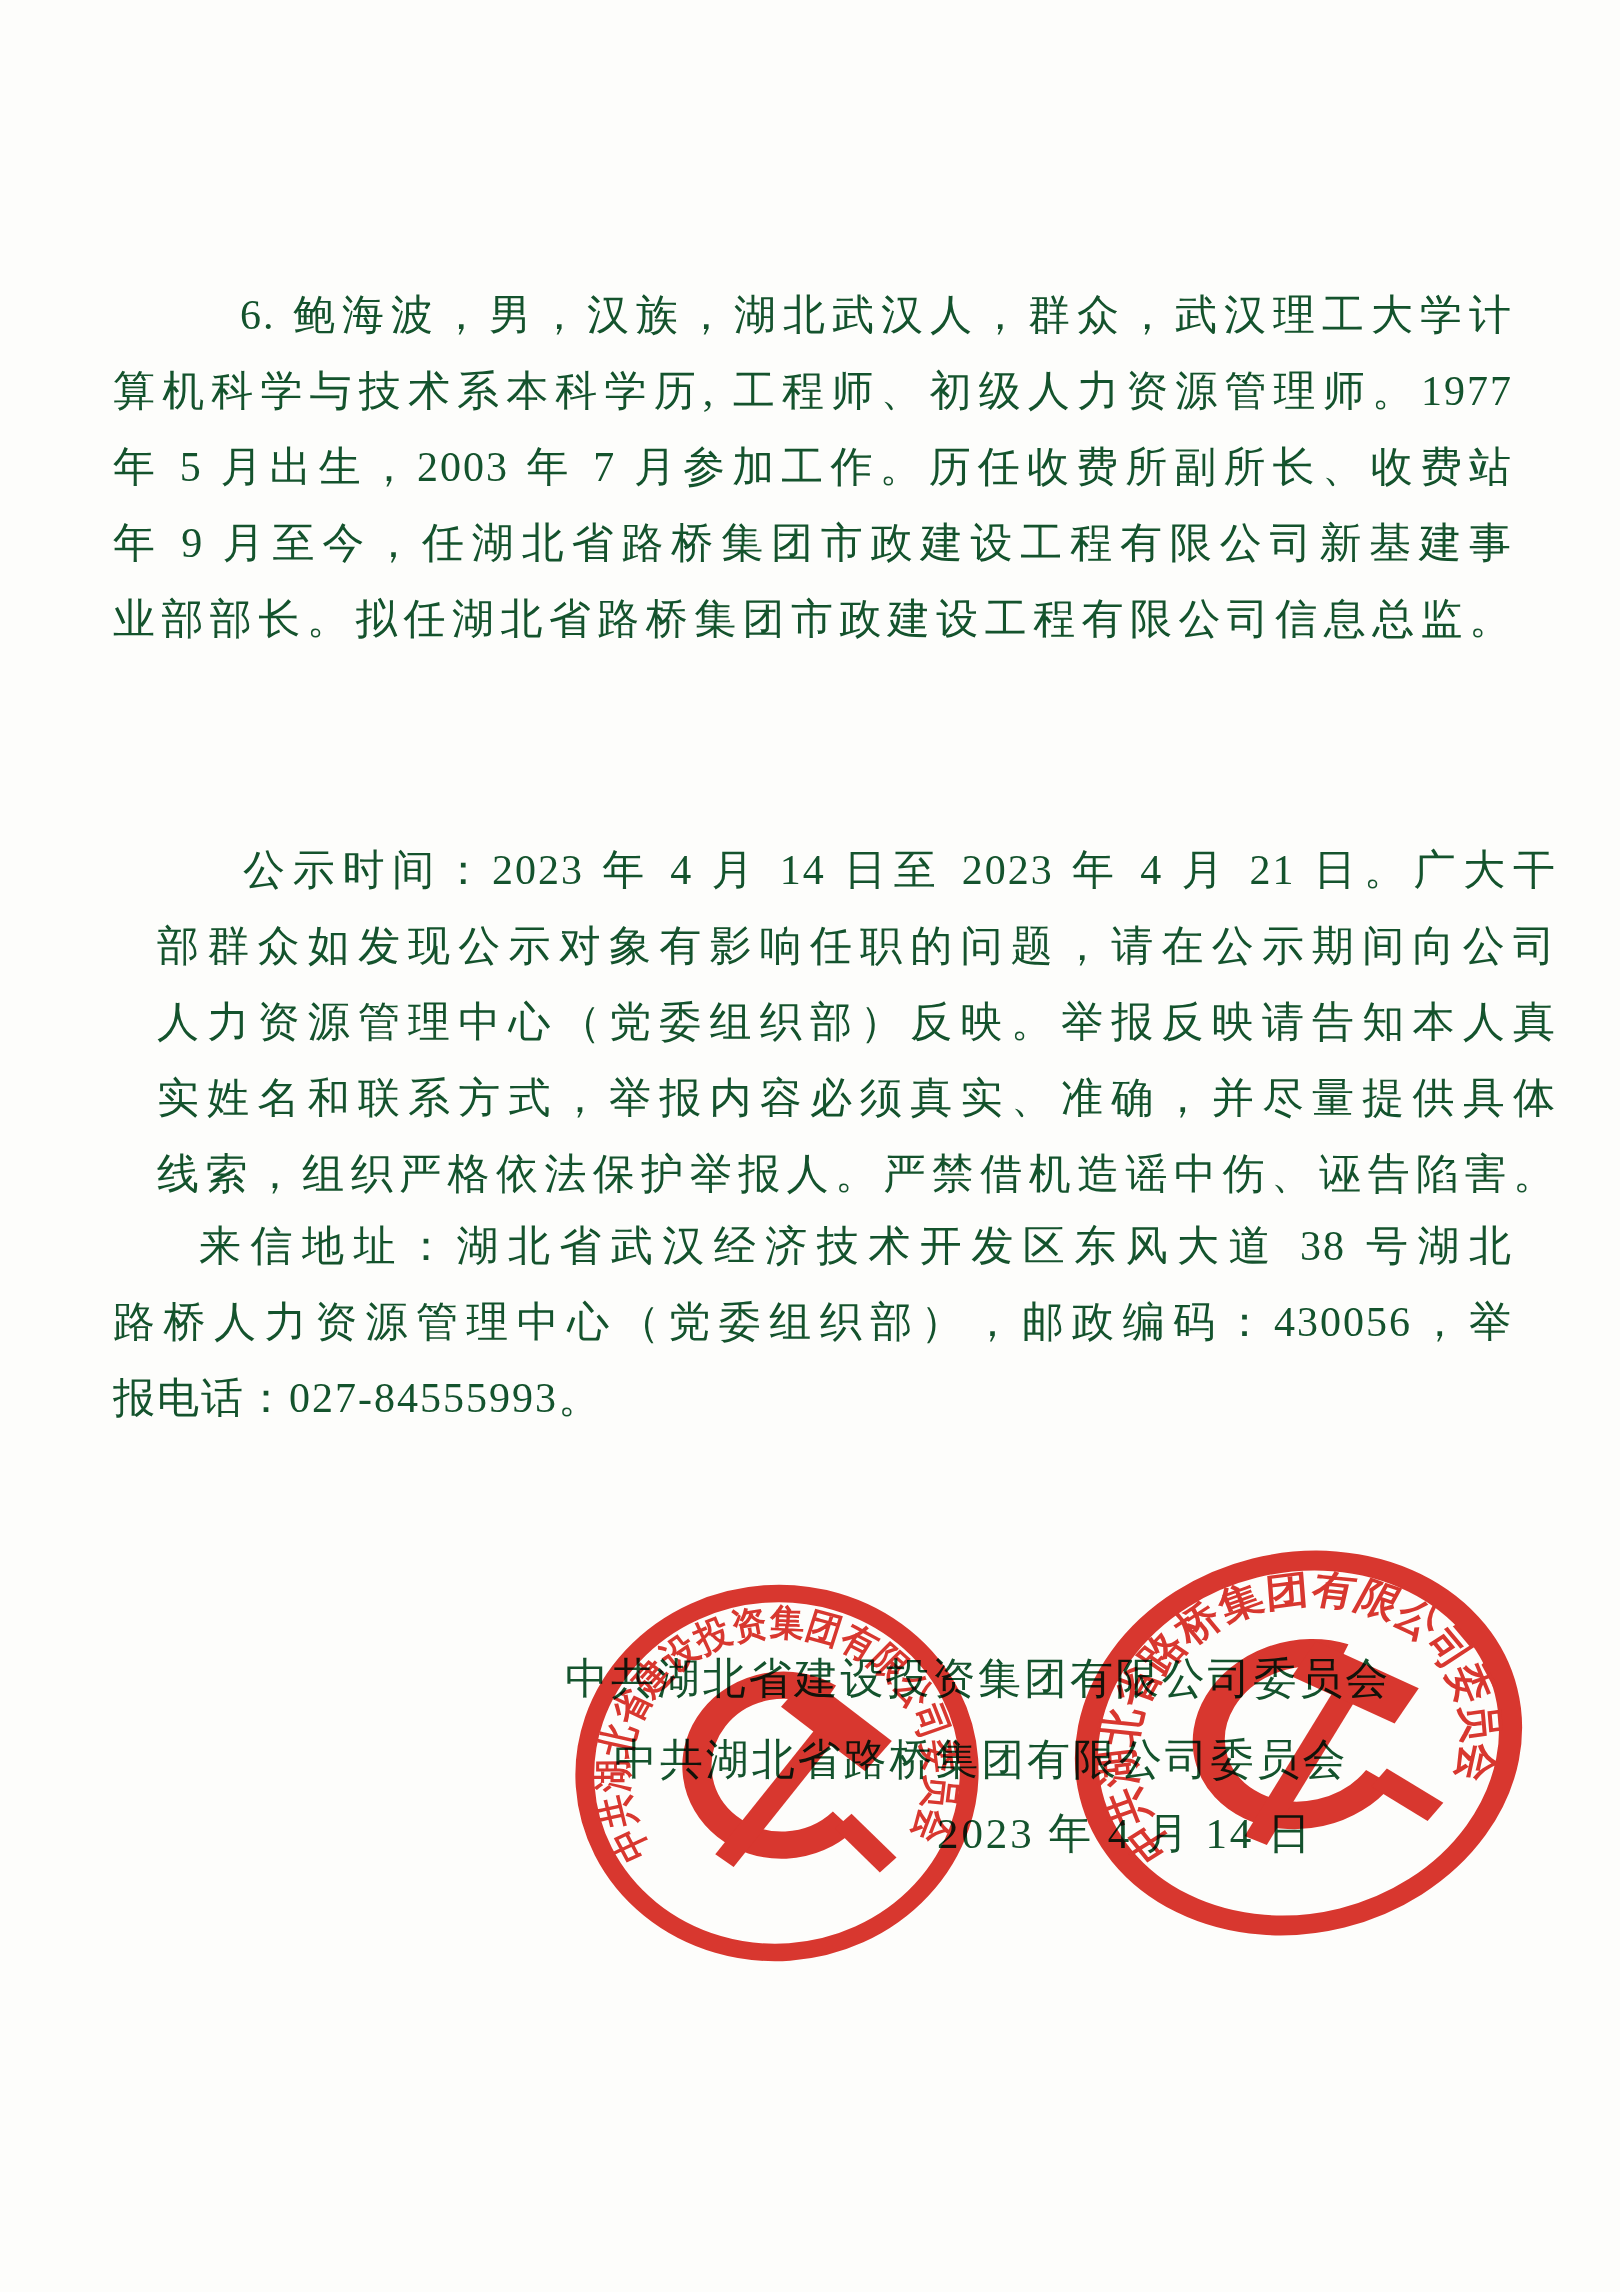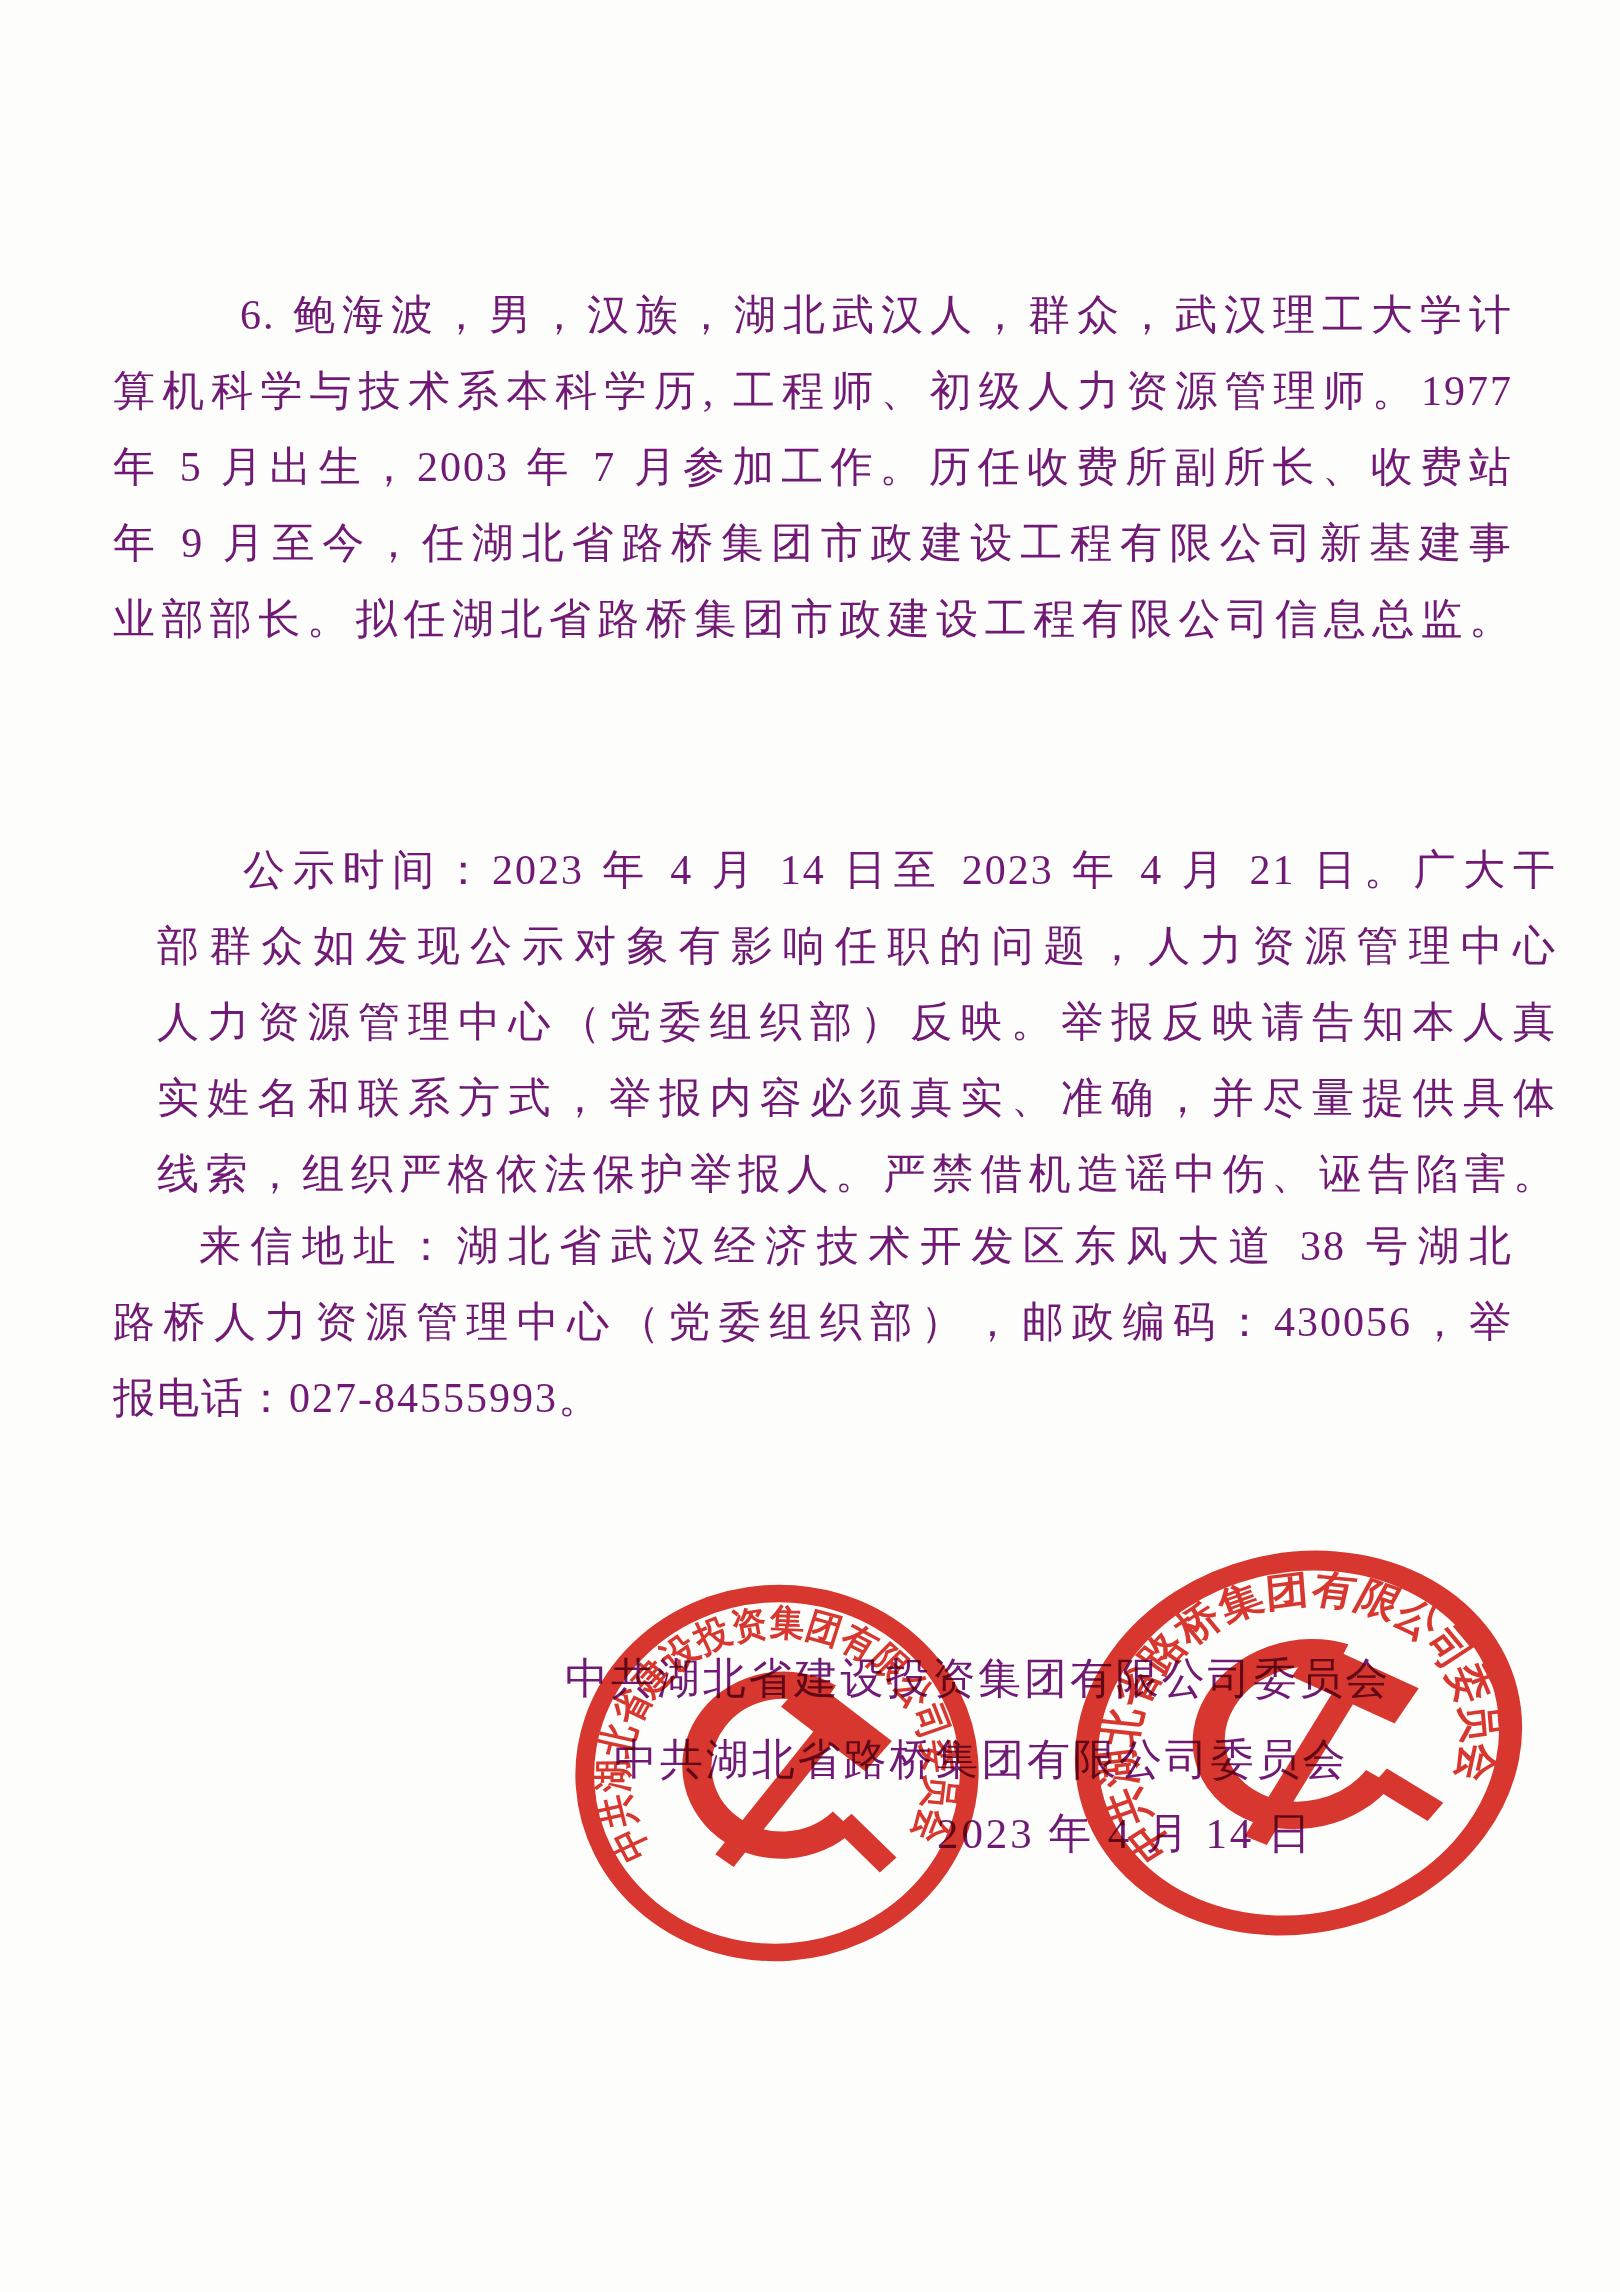--- a/index.html
+++ b/index.html
@@ -3,21 +3,21 @@
 <meta charset="utf-8">
 <style>
   html,body{margin:0;padding:0;background:#9a9a9a;}
   .page{
     position:relative;
     width:1620px;height:2293px;
     margin:0 auto;
     background:#fdfdfb;
     overflow:hidden;
     font-family:"Liberation Serif","DejaVu Serif",serif;
-    color:#701a75;
+    color:#14532d;
   }
   .para{position:absolute;left:113px;width:1400px;}
   .line{
     font-size:42px;
     line-height:76px;
     height:76px;
     text-align:justify;
     text-align-last:justify;
     letter-spacing:2px;
     white-space:normal;
@@ -57,21 +57,21 @@
   <div class="para" id="para-bio">
     <div class="line indent-num">6. 鲍海波，男，汉族，湖北武汉人，群众，武汉理工大学计</div>
     <div class="line">算机科学与技术系本科学历, 工程师、初级人力资源管理师。1977</div>
     <div class="line">年 5 月出生，2003 年 7 月参加工作。历任收费所副所长、收费站</div>
     <div class="line">年 9 月至今，任湖北省路桥集团市政建设工程有限公司新基建事</div>
     <div class="line">业部部长。拟任湖北省路桥集团市政建设工程有限公司信息总监。</div>
   </div>
 
   <div class="para" id="para-notice">
     <div class="line indent-2em">公示时间：2023 年 4 月 14 日至 2023 年 4 月 21 日。广大干</div>
-    <div class="line">部群众如发现公示对象有影响任职的问题，人力资源管理中心</div>
+    <div class="line">部群众如发现公示对象有影响任职的问题，请在公示期间向公司</div>
     <div class="line">人力资源管理中心（党委组织部）反映。举报反映请告知本人真</div>
     <div class="line">实姓名和联系方式，举报内容必须真实、准确，并尽量提供具体</div>
     <div class="line">线索，组织严格依法保护举报人。严禁借机造谣中伤、诬告陷害。</div>
   </div>
 
   <div class="para" id="para-address">
     <div class="line indent-2em">来信地址：湖北省武汉经济技术开发区东风大道 38 号湖北</div>
     <div class="line">路桥人力资源管理中心（党委组织部），邮政编码：430056，举</div>
     <div class="line short">报电话：027-84555993。</div>
   </div>

